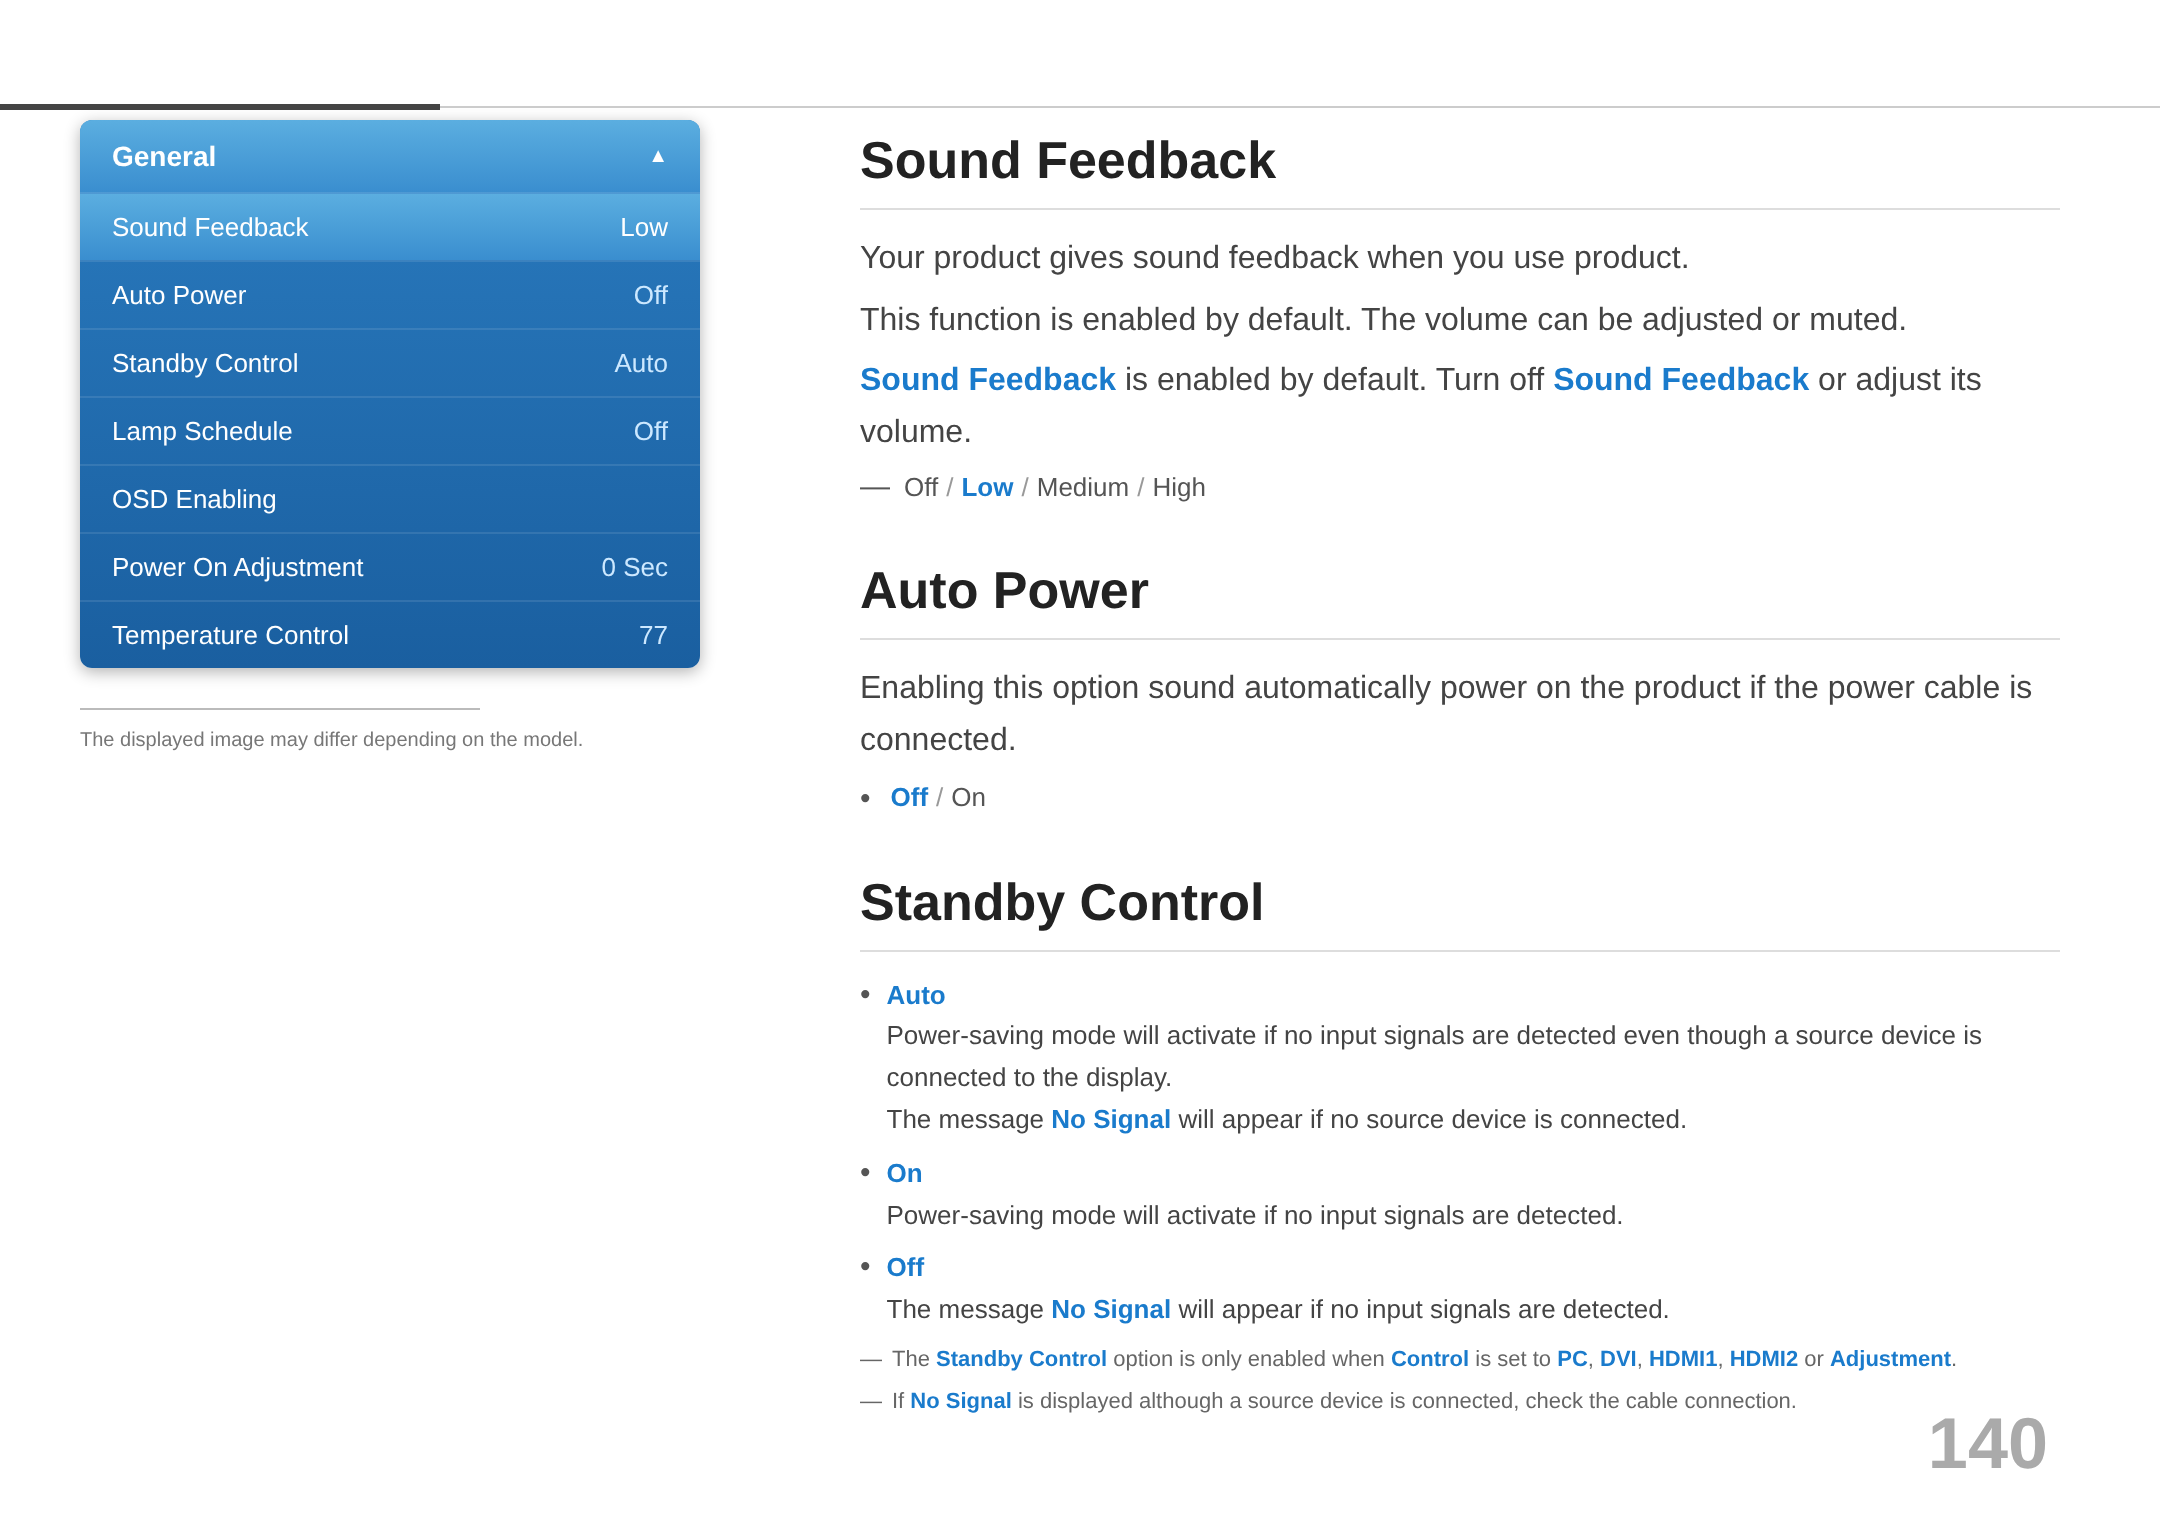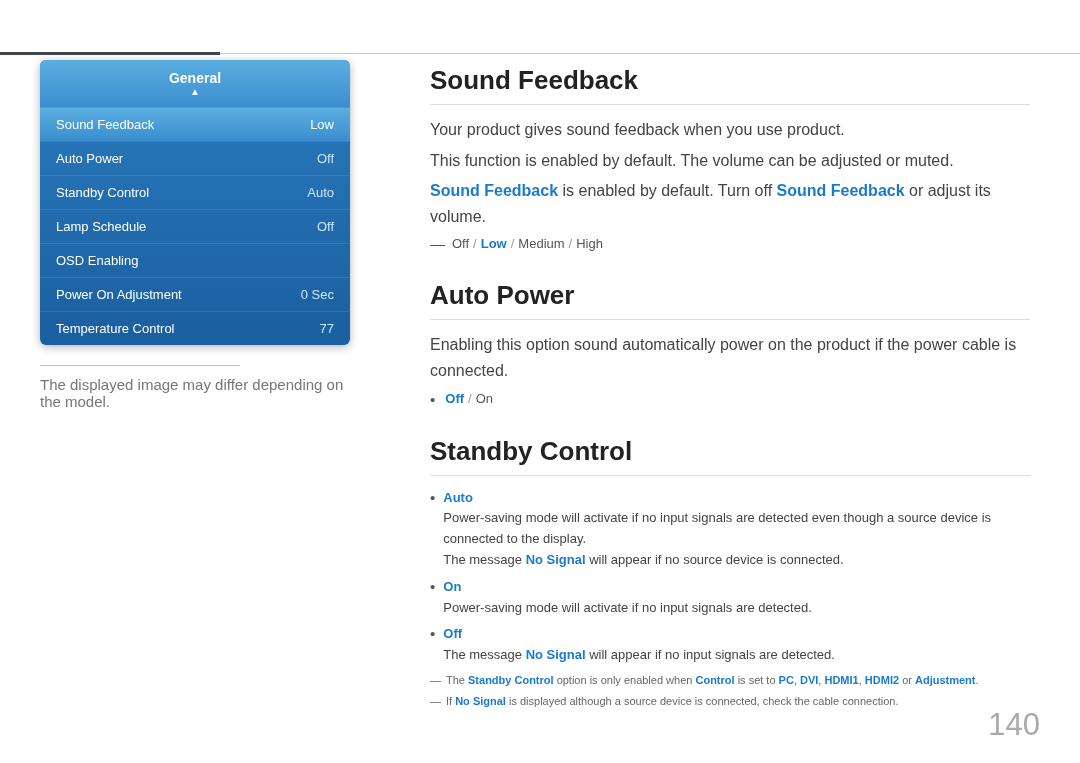--- a/index.html
+++ b/index.html
@@ -58,21 +58,20 @@
 
     .menu-header {
       background: linear-gradient(to bottom, #5baee0, #3a8ecf);
       padding: 10px 16px;
       color: white;
       font-size: 14px;
       font-weight: bold;
       display: flex;
       align-items: center;
       justify-content: space-between;
-      flex-direction: column;
     }
 
     .menu-header-arrow {
       font-size: 10px;
       color: white;
     }
 
     .menu-item {
       display: flex;
       justify-content: space-between;
@@ -101,21 +100,21 @@
     }
 
     .left-divider {
       margin: 20px 0 10px 0;
       border: none;
       border-top: 1px solid #bbb;
       width: 200px;
     }
 
     .left-note {
-      font-size: 15px;
+      font-size: 10px;
       color: #777;
       margin-top: 3px;
     }
 
     
     .right-panel {
       flex: 1;
       padding: 65px 50px 20px 50px;
       overflow-y: auto;
     }
@@ -214,24 +213,24 @@
 
     .note-line .highlight {
       color: #1a7bcc;
       font-weight: bold;
     }
 
     
     .page-number {
       position: absolute;
       bottom: 20px;
-      right: 40px;
-      font-size: 31px;
+      right: 56px;
+      font-size: 36px;
       color: #aaa;
-      font-weight: 400;
+      font-weight: 700;
     }
 
     .slash { color: #999; margin: 0 2px; }
   </style>
 </head>
 <body>
 
 <div class="page-container">
 
   <div class="top-bar">

